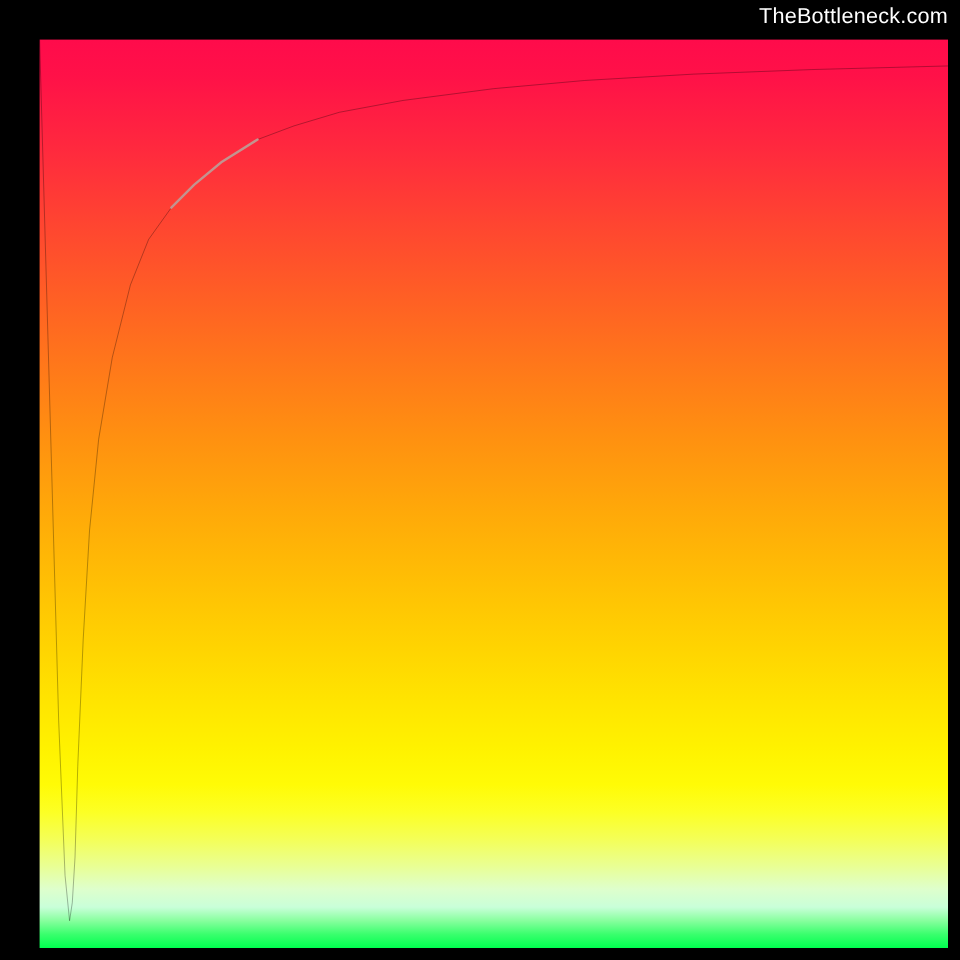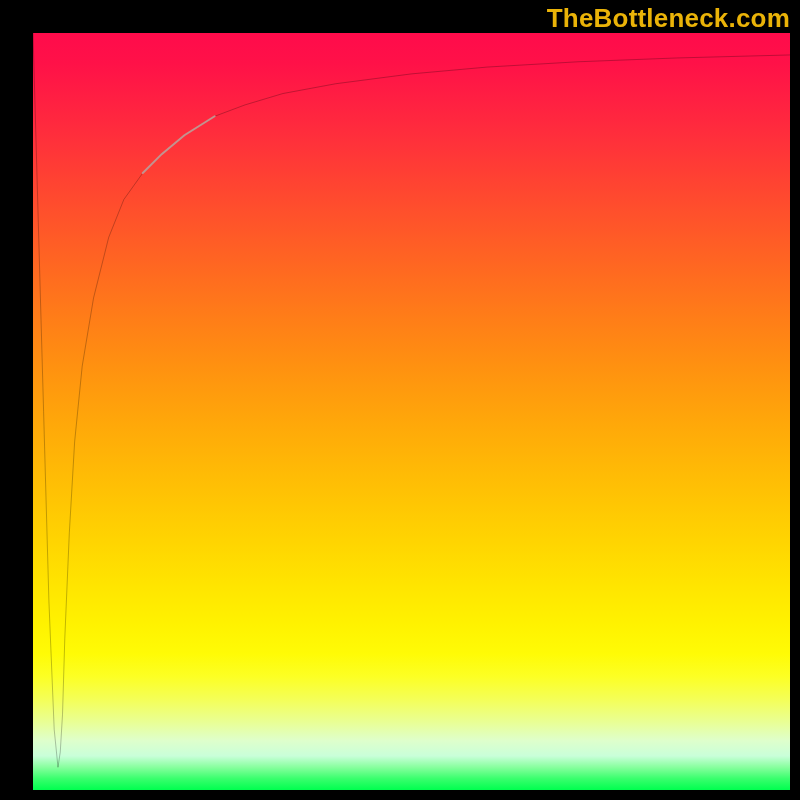--- a/index.html
+++ b/index.html
@@ -54,24 +54,24 @@
     left: 0;
     top: 0;
     width: 757px;
     height: 757px;
     overflow: visible;
   }
   .watermark {
     position: absolute;
     top: 3px;
     right: 10px;
-    color: #eab308;
-    font-size: 26px;
+    color: #ffffff;
+    font-size: 18px;
     letter-spacing: 0.2px;
-    font-weight: 700;
+    font-weight: 400;
     font-family: Arial, Helvetica, sans-serif;
   }
 </style>
 </head>
 <body>
 
 <div class="frame">
   <div class="plot-area">
     <svg class="curve" viewBox="0 0 100 100" preserveAspectRatio="none">
       <path d="M0.000 0.000 L0.700 25.000 L1.400 50.000 L2.100 75.000 L2.800 92.000 L3.300 97.000 L3.600 95.000 L3.900 90.000 L4.200 80.000 L4.800 66.000 L5.500 54.000 L6.500 44.000 L8.000 35.000 L10.000 27.000 L12.000 22.000 L14.500 18.500 L17.000 16.000 L20.000 13.500 L24.000 11.000 L28.000 9.500 L33.000 8.000 L40.000 6.700 L50.000 5.400 L60.000 4.500 L72.000 3.800 L85.000 3.300 L100.000 2.900" id="main-curve" fill="none" stroke="#000000" stroke-width="0.25" vector-effect="non-scaling-stroke"></path>

